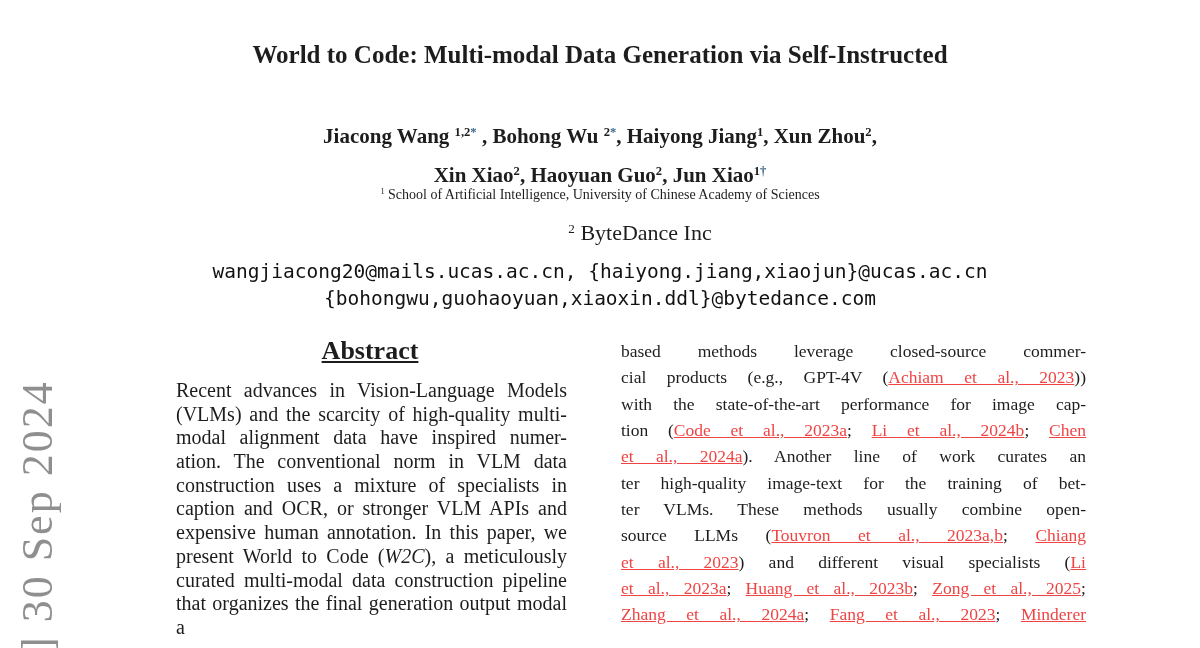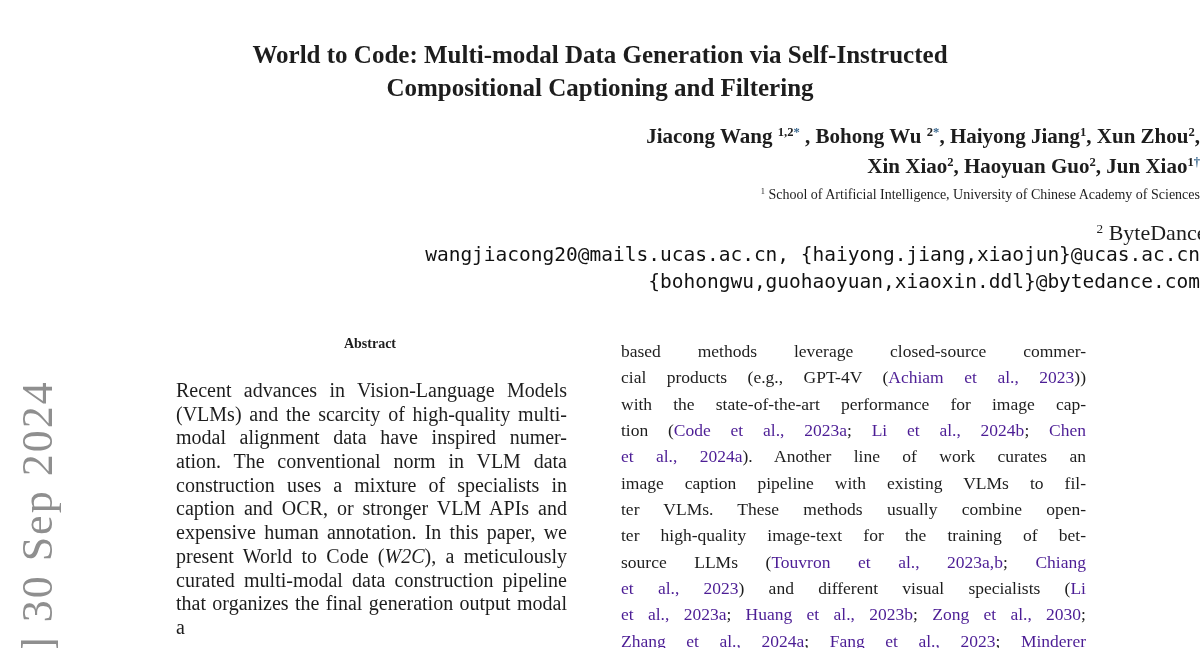--- a/index.html
+++ b/index.html
@@ -30,38 +30,39 @@
     left: 0; width: 1200px;
     top: 38px;
     text-align: center;
     font-weight: bold;
     font-size: 25px;
     line-height: 33px;
   }
   .centerline {
     position: absolute;
     left: 0; width: 1200px;
-    text-align: right;
+    text-align: center;
     white-space: nowrap;
   }
   .authors1 { top: 124px; font-weight: bold; font-size: 21px; }
-  .authors2 { top: 154px; font-weight: bold; font-size: 21px; }
+  .authors2 { top: 163px; font-weight: bold; font-size: 21px; }
   .affil1   { top: 187px; font-size: 14px; }
   .affil2   { top: 220px; font-size: 22px; padding-left: 40px; }
-  .email    { font-family: "DejaVu Sans Mono", monospace; font-size: 19.5px; color: #111; }
+  .email    { font-family: "DejaVu Sans Mono", monospace; font-size: 19.5px; color: #111; margin-top: 17px; }
   .email1   { top: 243px; }
   .email2   { top: 270px; }
 
   .abstract-heading {
     position: absolute;
     left: 160px; width: 420px;
     top: 336px;
     text-align: center;
     font-weight: bold;
-    font-size: 14px;
+    font-size: 26px;
+    text-decoration: underline;
   }
   .abstract-body {
     position: absolute;
     left: 176px; width: 391px;
     top: 379px;
     font-size: 20px;
   }
   .abstract-body .jline { height: 23.7px; line-height: 23.7px; }
 
   .right-col {
@@ -69,35 +70,34 @@
     left: 621px; width: 465px;
     top: 338px;
     font-size: 17.5px;
   }
   .right-col .jline { height: 26.35px; line-height: 26.35px; }
 
   
   .jline { text-align: justify; }
   .jline::after { content: ""; display: inline-block; width: 100%; height: 0; }
 
-  .cite { color: #4c1d95; }
+  .cite { color: #ef4444; text-decoration: underline; }
   .italic { font-style: italic; }
   .sup { font-size: 60%; position: relative; top: -0.55em; }
   .supcite { font-size: 60%; position: relative; top: -0.55em; color: #3a678e; }
 </style>
 </head>
 <body>
 
 <div class="page">
 
   <div class="stamp">] 30 Sep 2024</div>
 
   <div class="title">
     <div>World to Code: Multi-modal Data Generation via Self-Instructed</div>
-    <div>Compositional Captioning and Filtering</div>
   </div>
 
   <div class="centerline authors1"><span>Jiacong Wang </span><span class="sup">1,2</span><span class="supcite">*</span><span> , Bohong Wu </span><span class="sup">2</span><span class="supcite">*</span><span>, Haiyong Jiang</span><span class="sup">1</span><span>, Xun Zhou</span><span class="sup">2</span><span>,</span></div>
 
   <div class="centerline authors2"><span>Xin Xiao</span><span class="sup">2</span><span>, Haoyuan Guo</span><span class="sup">2</span><span>, Jun Xiao</span><span class="sup">1</span><span class="supcite">†</span></div>
 
   <div class="centerline affil1"><span class="sup">1</span><span> School of Artificial Intelligence, University of Chinese Academy of Sciences</span></div>
 
   <div class="centerline affil2"><span class="sup">2</span><span> ByteDance Inc</span></div>
 
@@ -119,22 +119,21 @@
       <div class="jline"><span>curated multi-modal data construction pipeline</span></div>
       <div class="jline"><span>that organizes the final generation output modal a</span></div>
     </div>
 
   <div class="right-col">
       <div class="jline"><span>based methods leverage closed-source commer-</span></div>
       <div class="jline"><span>cial products (e.g., GPT-4V (</span><span class="cite">Achiam et al., 2023</span><span>))</span></div>
       <div class="jline"><span>with the state-of-the-art performance for image cap-</span></div>
       <div class="jline"><span>tion (</span><span class="cite">Code et al., 2023a</span><span>; </span><span class="cite">Li et al., 2024b</span><span>; </span><span class="cite">Chen</span></div>
       <div class="jline"><span class="cite">et al., 2024a</span><span>). Another line of work curates an</span></div>
-      <div class="jline"><span>image caption pipeline with existing VLMs to fil-</span></div>
+      <div class="jline"><span>ter high-quality image-text for the training of bet-</span></div>
       <div class="jline"><span>ter VLMs. These methods usually combine open-</span></div>
-      <div class="jline"><span>ter high-quality image-text for the training of bet-</span></div>
       <div class="jline"><span>source LLMs (</span><span class="cite">Touvron et al., 2023a,b</span><span>; </span><span class="cite">Chiang</span></div>
       <div class="jline"><span class="cite">et al., 2023</span><span>) and different visual specialists (</span><span class="cite">Li</span></div>
-      <div class="jline"><span class="cite">et al., 2023a</span><span>; </span><span class="cite">Huang et al., 2023b</span><span>; </span><span class="cite">Zong et al., 2030</span><span>;</span></div>
+      <div class="jline"><span class="cite">et al., 2023a</span><span>; </span><span class="cite">Huang et al., 2023b</span><span>; </span><span class="cite">Zong et al., 2025</span><span>;</span></div>
       <div class="jline"><span class="cite">Zhang et al., 2024a</span><span>; </span><span class="cite">Fang et al., 2023</span><span>; </span><span class="cite">Minderer</span></div>
     </div>
 
 </div>
 
 </body></html>

